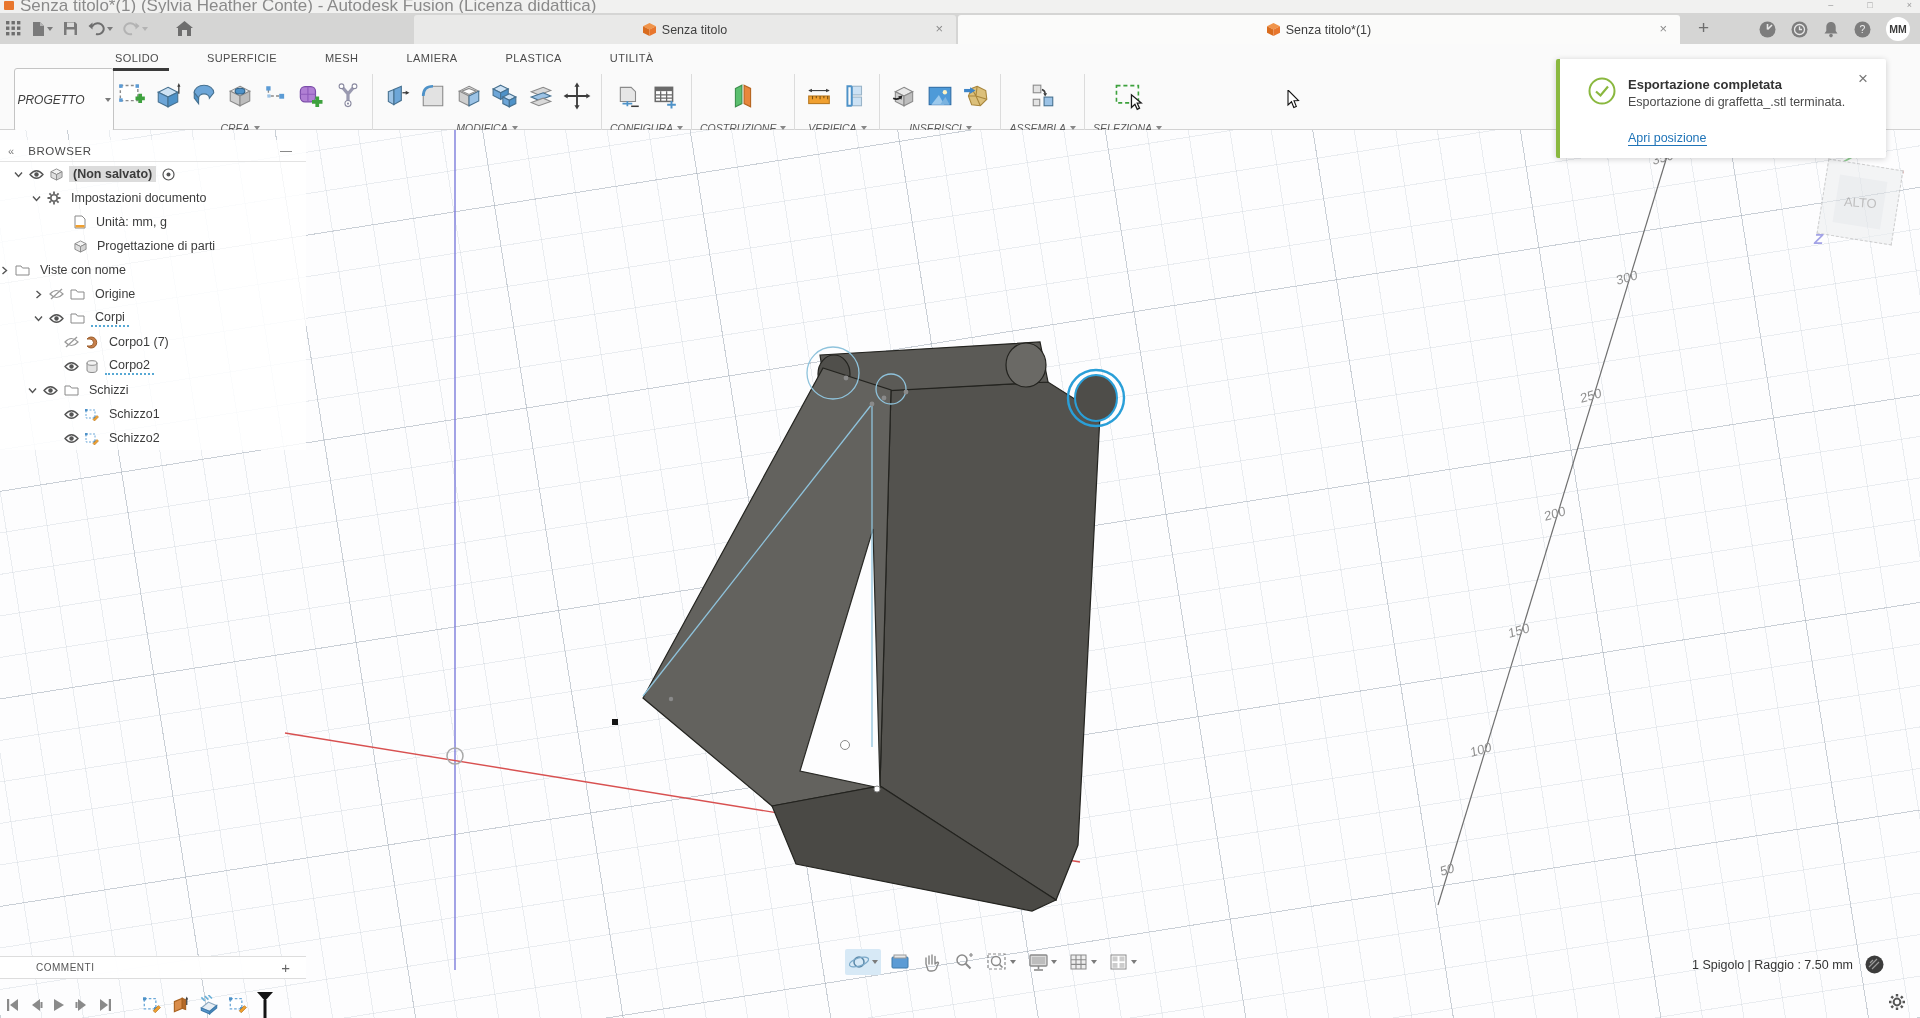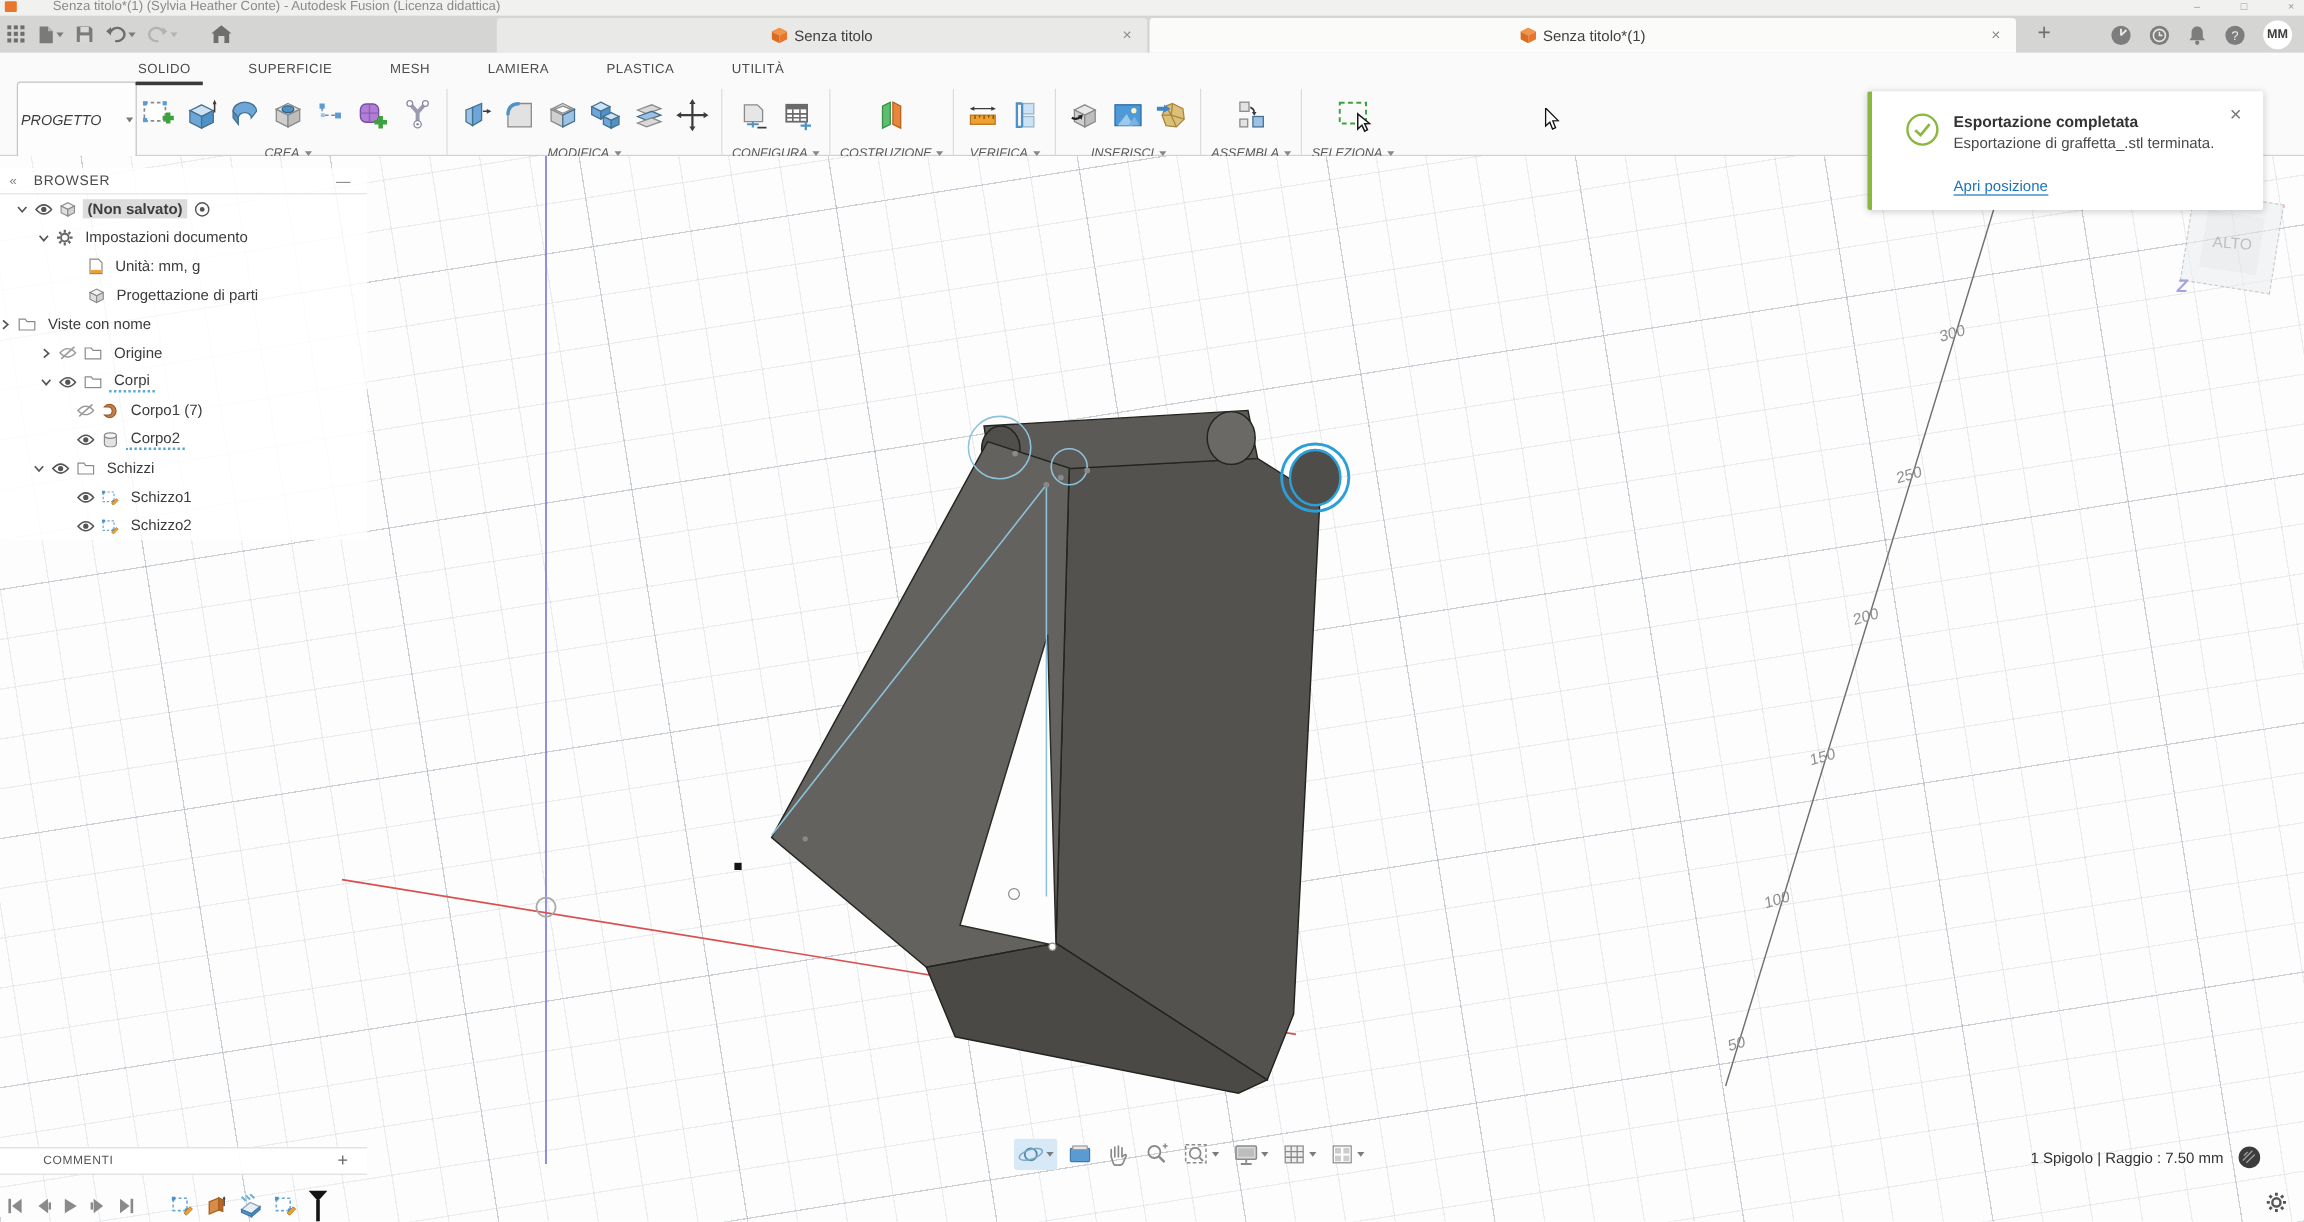--- a/index.html
+++ b/index.html
@@ -4,21 +4,21 @@
 <style>
   * { margin:0; padding:0; box-sizing:border-box; }
   html,body { width:1920px; height:1018px; overflow:hidden;
     font-family:"Liberation Sans", sans-serif; background:#fff; }
   .abs { position:absolute; }
 
   
   .titlebar { position:absolute; left:0; top:0; width:1920px; height:13px;
     background:#f1f1f0; display:flex; align-items:flex-start; }
   .titlebar .applogo { width:10px; height:9px; background:#e8762d; margin:1px 6px 0 4px; border-radius:1px; }
-  .titlebar .title-text { font-size:11px; color:#8a8a8a; white-space:nowrap; line-height:11px;margin-left:24px; }
+  .titlebar .title-text { font-size:17px; color:#8a8a8a; white-space:nowrap; line-height:11px; }
   .win-controls { position:absolute; right:8px; top:0; display:flex; gap:34px; }
   .win-controls span { font-size:9px; color:#9a9a9a; line-height:11px; }
 
   
   .tabbar { position:absolute; left:0; top:13px; width:1920px; height:31px; background:#d5d5d4; }
   .qat { position:absolute; left:6px; top:0; height:31px; display:flex; align-items:center; gap:10px; }
   .qat .qbtn { display:flex; align-items:center; gap:2px; cursor:pointer; }
   .caret { width:0; height:0; border-left:3.5px solid transparent; border-right:3.5px solid transparent; border-top:4px solid #7b7b7b; }
   .doc-tab { position:absolute; top:2px; height:29px; display:flex; align-items:center;
     justify-content:center; border-radius:3px 3px 0 0; }
@@ -67,21 +67,21 @@
   .browser-header .bh-title { font-size:11.5px; color:#4a4a4a; letter-spacing:.6px; margin-left:14px; flex:1; }
   .browser-header .bh-collapse { font-size:11px; color:#7a7a7a; margin-left:8px; cursor:pointer; }
   .browser-header .bh-min { font-size:12px; color:#7a7a7a; margin-right:14px; cursor:pointer; }
   .trow { height:24px; display:flex; align-items:center; gap:6px; font-size:12.5px; color:#3c3c3c; cursor:pointer; }
   .tlabel { padding:1px 4px; white-space:nowrap;text-align:right; }
   .sel-label { background:#dcdcdc; font-weight:bold; }
   .dotted { border-bottom:2px dotted #57a8d4; }
   .tico { flex:0 0 auto; display:flex; }
 
   
-  .notif { position:absolute; left:1556px; top:76px; width:330px; height:99px; background:#fff;
+  .notif { position:absolute; left:1556px; top:59px; width:330px; height:99px; background:#fff;
     border-left:4px solid #8ab83f; box-shadow:0 1px 6px rgba(0,0,0,.18); border-radius:2px; }
   .notif-title { position:absolute; left:68px; top:18px; font-size:13px; font-weight:bold; color:#333; }
   .notif-msg { position:absolute; left:68px; top:36px; width:230px; font-size:12.5px; color:#4a4a4a; line-height:15px; }
   .notif-link { position:absolute; left:68px; top:72px; font-size:12.5px; color:#1f74b8;
     border-bottom:1px solid #1f74b8; cursor:pointer; }
   .notif-close { position:absolute; right:18px; top:10px; font-size:17px; color:#777; cursor:pointer; }
 
   
   .viewcube { position:absolute; left:1806px; top:152px; width:110px; height:115px; opacity:.62; }
   .vc-face { position:absolute; left:16px; top:12px; width:76px; height:76px; background:#edeff1;

